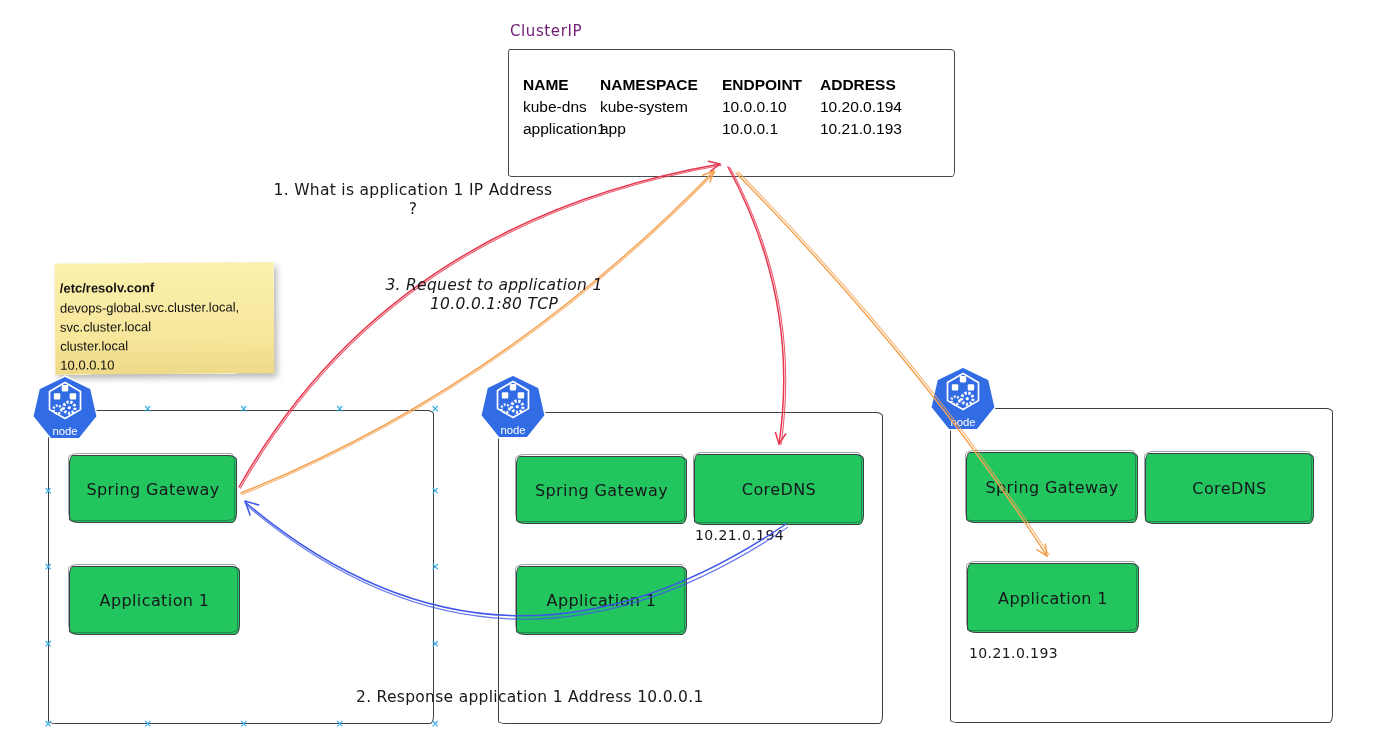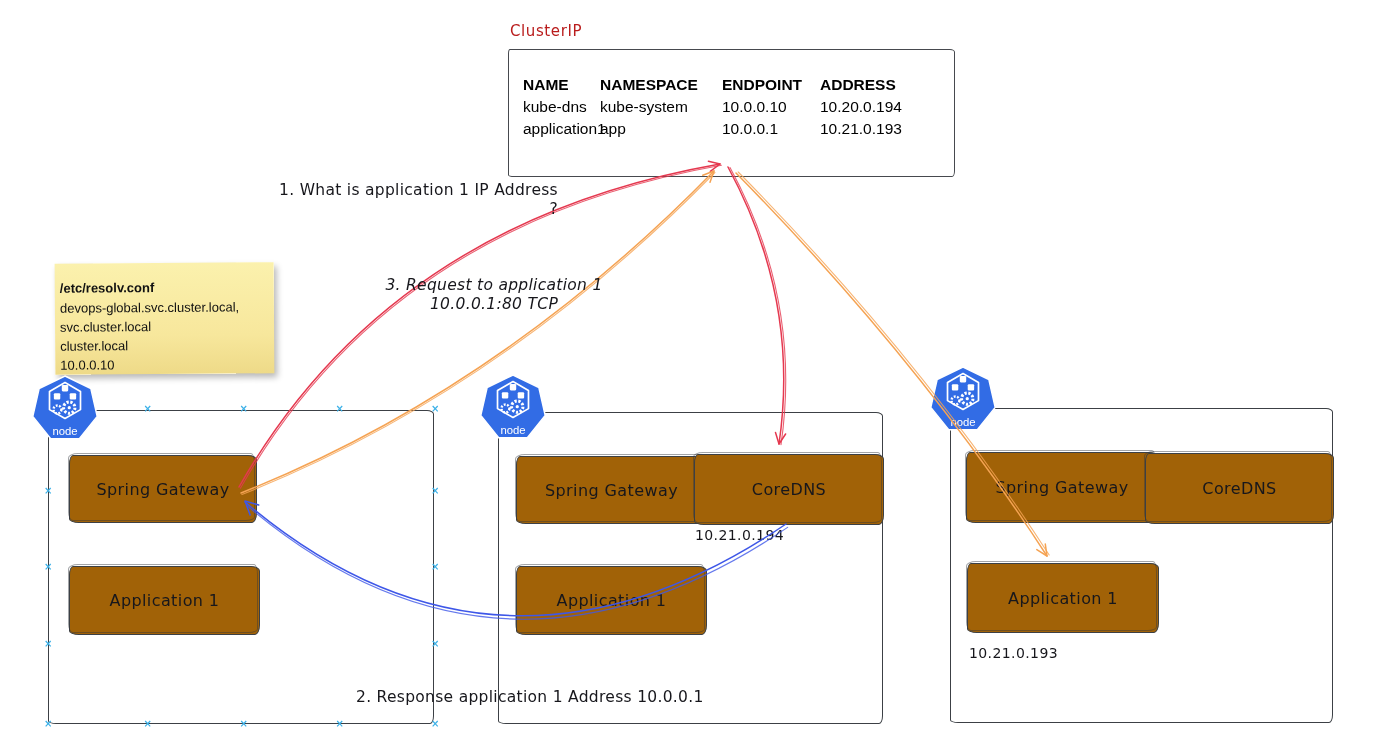--- a/index.html
+++ b/index.html
@@ -1,41 +1,41 @@
 <!DOCTYPE html>
 <html><head>
 <meta charset="utf-8">
 <style>
   html,body{margin:0;padding:0;background:#fff;}
   .canvas{position:relative;width:1390px;height:746px;background:#fff;overflow:hidden;
           font-family:"DejaVu Sans",sans-serif;color:#1d1d24;}
 
   
-  .sketch-box{position:absolute;border:1.6px solid #3c4045;background:#a16207;
-              border-radius:4px 9px 5px 10px / 9px 5px 10px 4px;padding-left:20px;}
+  .sketch-box{position:absolute;border:1.6px solid #3c4045;background:#22c55e;
+              border-radius:4px 9px 5px 10px / 9px 5px 10px 4px;}
   .sketch-box::before{content:"";position:absolute;inset:-3px 1px 1px -2px;
               border:1px solid rgba(52,56,61,.45);
               border-radius:10px 4px 9px 5px / 5px 10px 4px 9px;pointer-events:none;}
   .node-box{position:absolute;border:1.7px solid #3c4045;background:transparent;
               border-radius:3px 7px 4px 8px / 7px 4px 8px 3px;z-index:2;}
   .comp-label{position:absolute;inset:0;display:flex;align-items:center;justify-content:center;
               font-size:16px;letter-spacing:.4px;color:#17171c;}
   .ip-label{position:absolute;font-size:14px;letter-spacing:.4px;color:#17171c;z-index:5;}
 
   
   .svc-table{position:absolute;left:508px;top:49px;width:447px;height:128px;z-index:2;
              border:1.8px solid #46494e;background:#fff;
              border-radius:2px 5px 3px 6px / 5px 3px 6px 2px;
              font-family:"Liberation Sans",sans-serif;box-sizing:border-box;
              padding:24px 10px 0 14px;}
   .svc-row{display:grid;grid-template-columns:77px 122px 98px auto;line-height:22px;
            font-size:15.5px;color:#000;}
   .svc-head span{font-weight:bold;}
   .cluster-label{position:absolute;left:510px;top:22px;font-size:15px;letter-spacing:.6px;
-           color:#b91c1c;z-index:2;}
+           color:#701a75;z-index:2;}
 
   
   .note{position:absolute;left:55px;top:263px;width:219px;height:111px;z-index:1;
         background:linear-gradient(180deg,#fbf1ad 0%,#f7e79c 65%,#eeda88 100%);
         box-shadow:3px 4px 6px rgba(0,0,0,.28);transform:rotate(-.4deg);
         font-family:"Liberation Sans",sans-serif;box-sizing:border-box;
         padding:17px 4px 4px 5px;}
   .note-title{font-size:13px;font-weight:bold;color:#111;margin-bottom:3px;}
   .note-line{font-size:13px;color:#111;line-height:19px;}
 
@@ -43,21 +43,21 @@
   .node-icon{position:absolute;width:68px;height:74px;z-index:3;}
 
   
   svg.arrows{position:absolute;left:0;top:0;z-index:4;pointer-events:none;}
   .arrows path,.arrows polyline{fill:none;stroke-width:1.5;stroke-linecap:round;stroke-linejoin:round;}
   .arrows .twin{opacity:.8;stroke-width:1.1;}
 
   
   .flow-label{position:absolute;z-index:6;font-size:15.5px;letter-spacing:.3px;color:#17171c;
               line-height:19px;}
-  .step1{left:268px;top:181px;width:290px;text-align:right;}
+  .step1{left:268px;top:181px;width:290px;text-align:center;}
   .step3{left:385px;top:276px;width:218px;text-align:center;font-style:italic;}
   .step2{left:356px;top:646px;white-space:nowrap;margin-top:42px;}
 
   
   .snap{position:absolute;font:bold 10px "DejaVu Sans",sans-serif;color:#3cb1e8;line-height:1;
         z-index:6;pointer-events:none;}
 </style>
 </head>
 <body>
 

